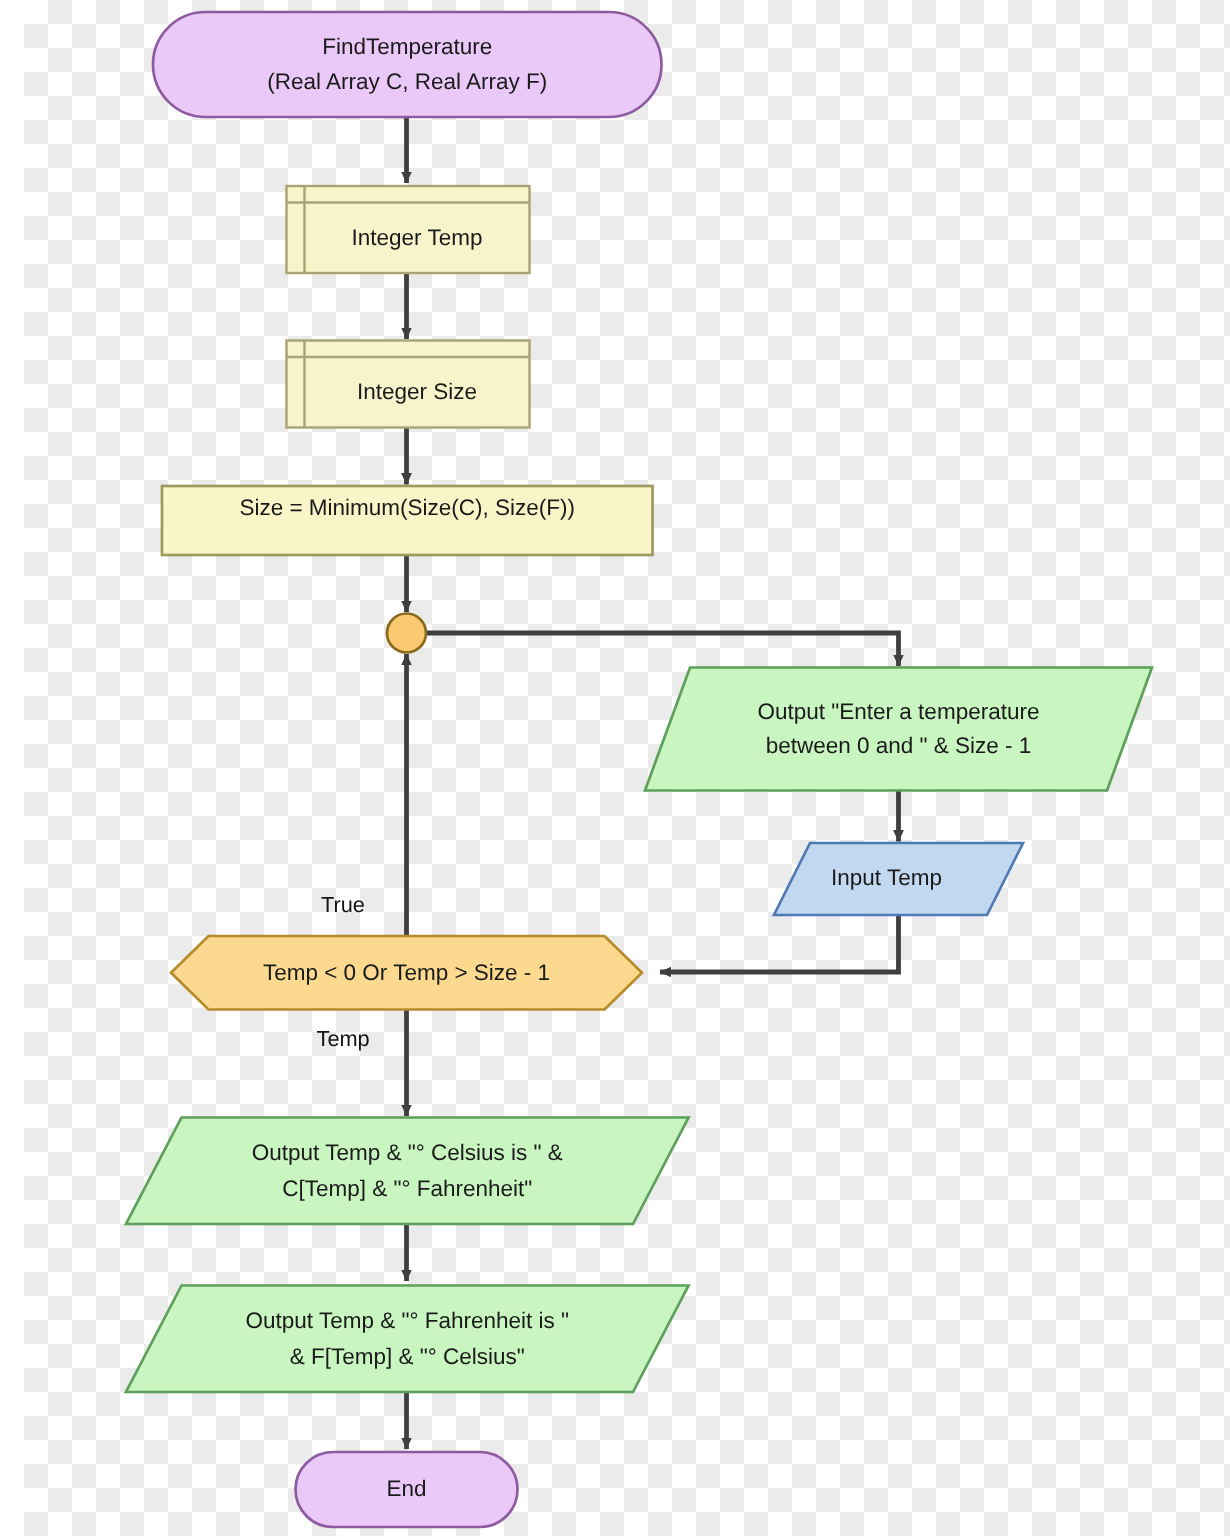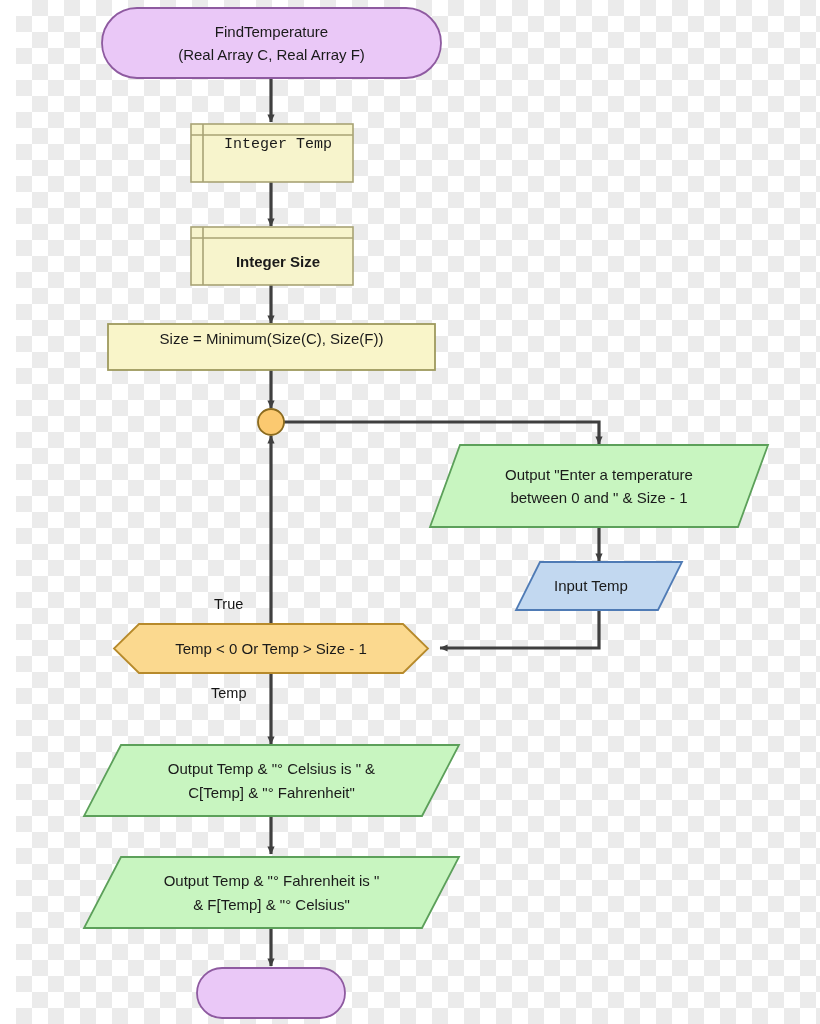--- a/index.html
+++ b/index.html
@@ -113,37 +113,38 @@
     <polygon points="105,745 443,745 406,816 68,816" fill="#c8f5c0" stroke="#5ca05a" stroke-width="1.8"></polygon>
 
     <polygon points="105,857 443,857 406,928 68,928" fill="#c8f5c0" stroke="#5ca05a" stroke-width="1.8"></polygon>
 
     <rect x="181" y="968" width="148" height="50" rx="25" ry="25" fill="#eac8f7" stroke="#8e5aa0" stroke-width="1.8"></rect>
   </svg>
 
   <div class="node-text" style="left:86px; top:8px; width:339px; height:70px;">FindTemperature
 (Real Array C, Real Array F)</div>
 
-  <div class="node-text" style="left:187px; top:121px; width:150px; height:47px;font-family:Liberation Mono, monospace;">Integer Temp</div>
+  <div class="node-text" style="left:187px; top:135px; width:150px; height:47px;">Integer Temp</div>
 
-  <div class="node-text" style="left:187px; top:238px; width:150px; height:47px;font-weight:bold;">Integer Size</div>
+  <div class="node-text" style="left:187px; top:238px; width:150px; height:47px;">Integer Size</div>
 
   <div class="node-text" style="left:92px; top:324px; width:327px; height:30px;">Size = Minimum(Size(C), Size(F))</div>
 
   <div class="node-text" style="left:414px; top:445px; width:338px; height:82px;">Output "Enter a temperature
 between 0 and " &amp; Size - 1</div>
 
   <div class="node-text" style="left:492px; top:562px; width:166px; height:48px;">Input Temp</div>
 
   <div class="node-text" style="left:98px; top:624px; width:314px; height:49px;">Temp &lt; 0 Or Temp &gt; Size - 1</div>
 
   <div class="node-text" style="left:68px; top:745px; width:375px; height:71px;">Output Temp &amp; "° Celsius is " &amp;
 C[Temp] &amp; "° Fahrenheit"</div>
 
   <div class="node-text" style="left:68px; top:857px; width:375px; height:71px;">Output Temp &amp; "° Fahrenheit is "
 &amp; F[Temp] &amp; "° Celsius"</div>
 
+  <div class="node-text" style="left:181px; top:968px; width:148px; height:50px;">End</div>
 
   <div class="edge-label" style="left:198px; top:597px;">True</div>
 
   <div class="edge-label" style="left:195px; top:686px;">Temp</div>
 
 </div>
 
 </body></html>

